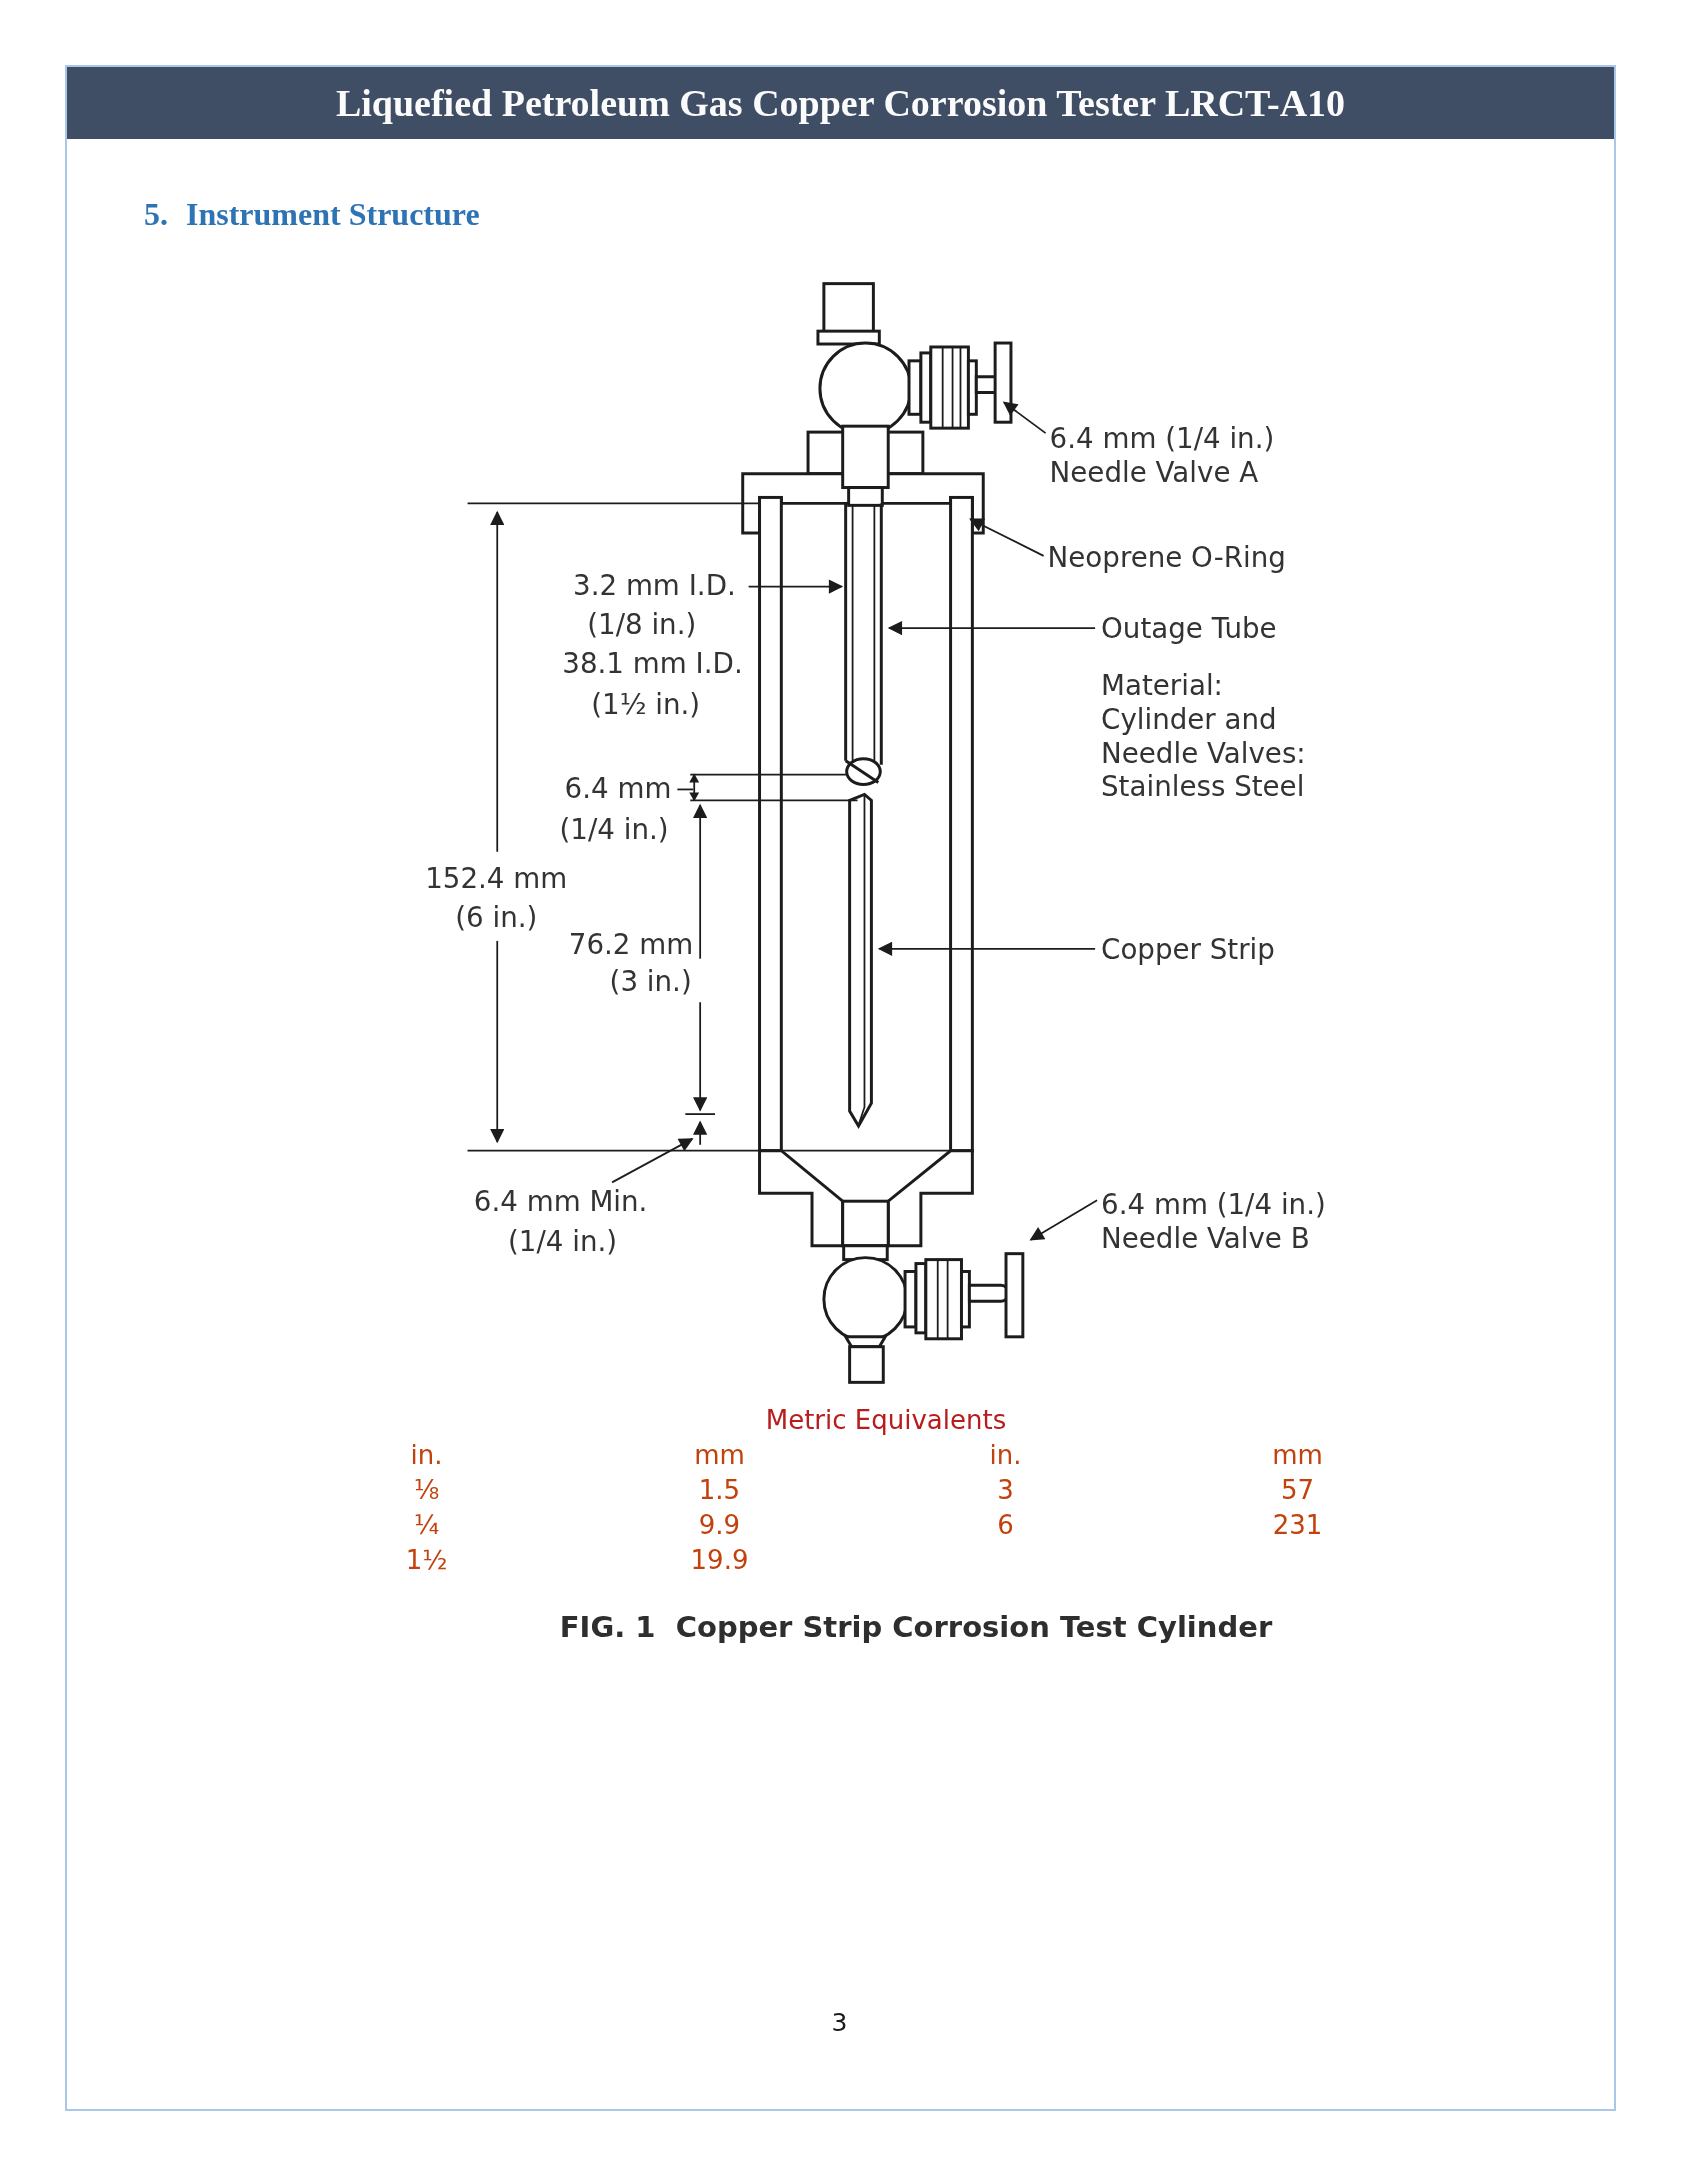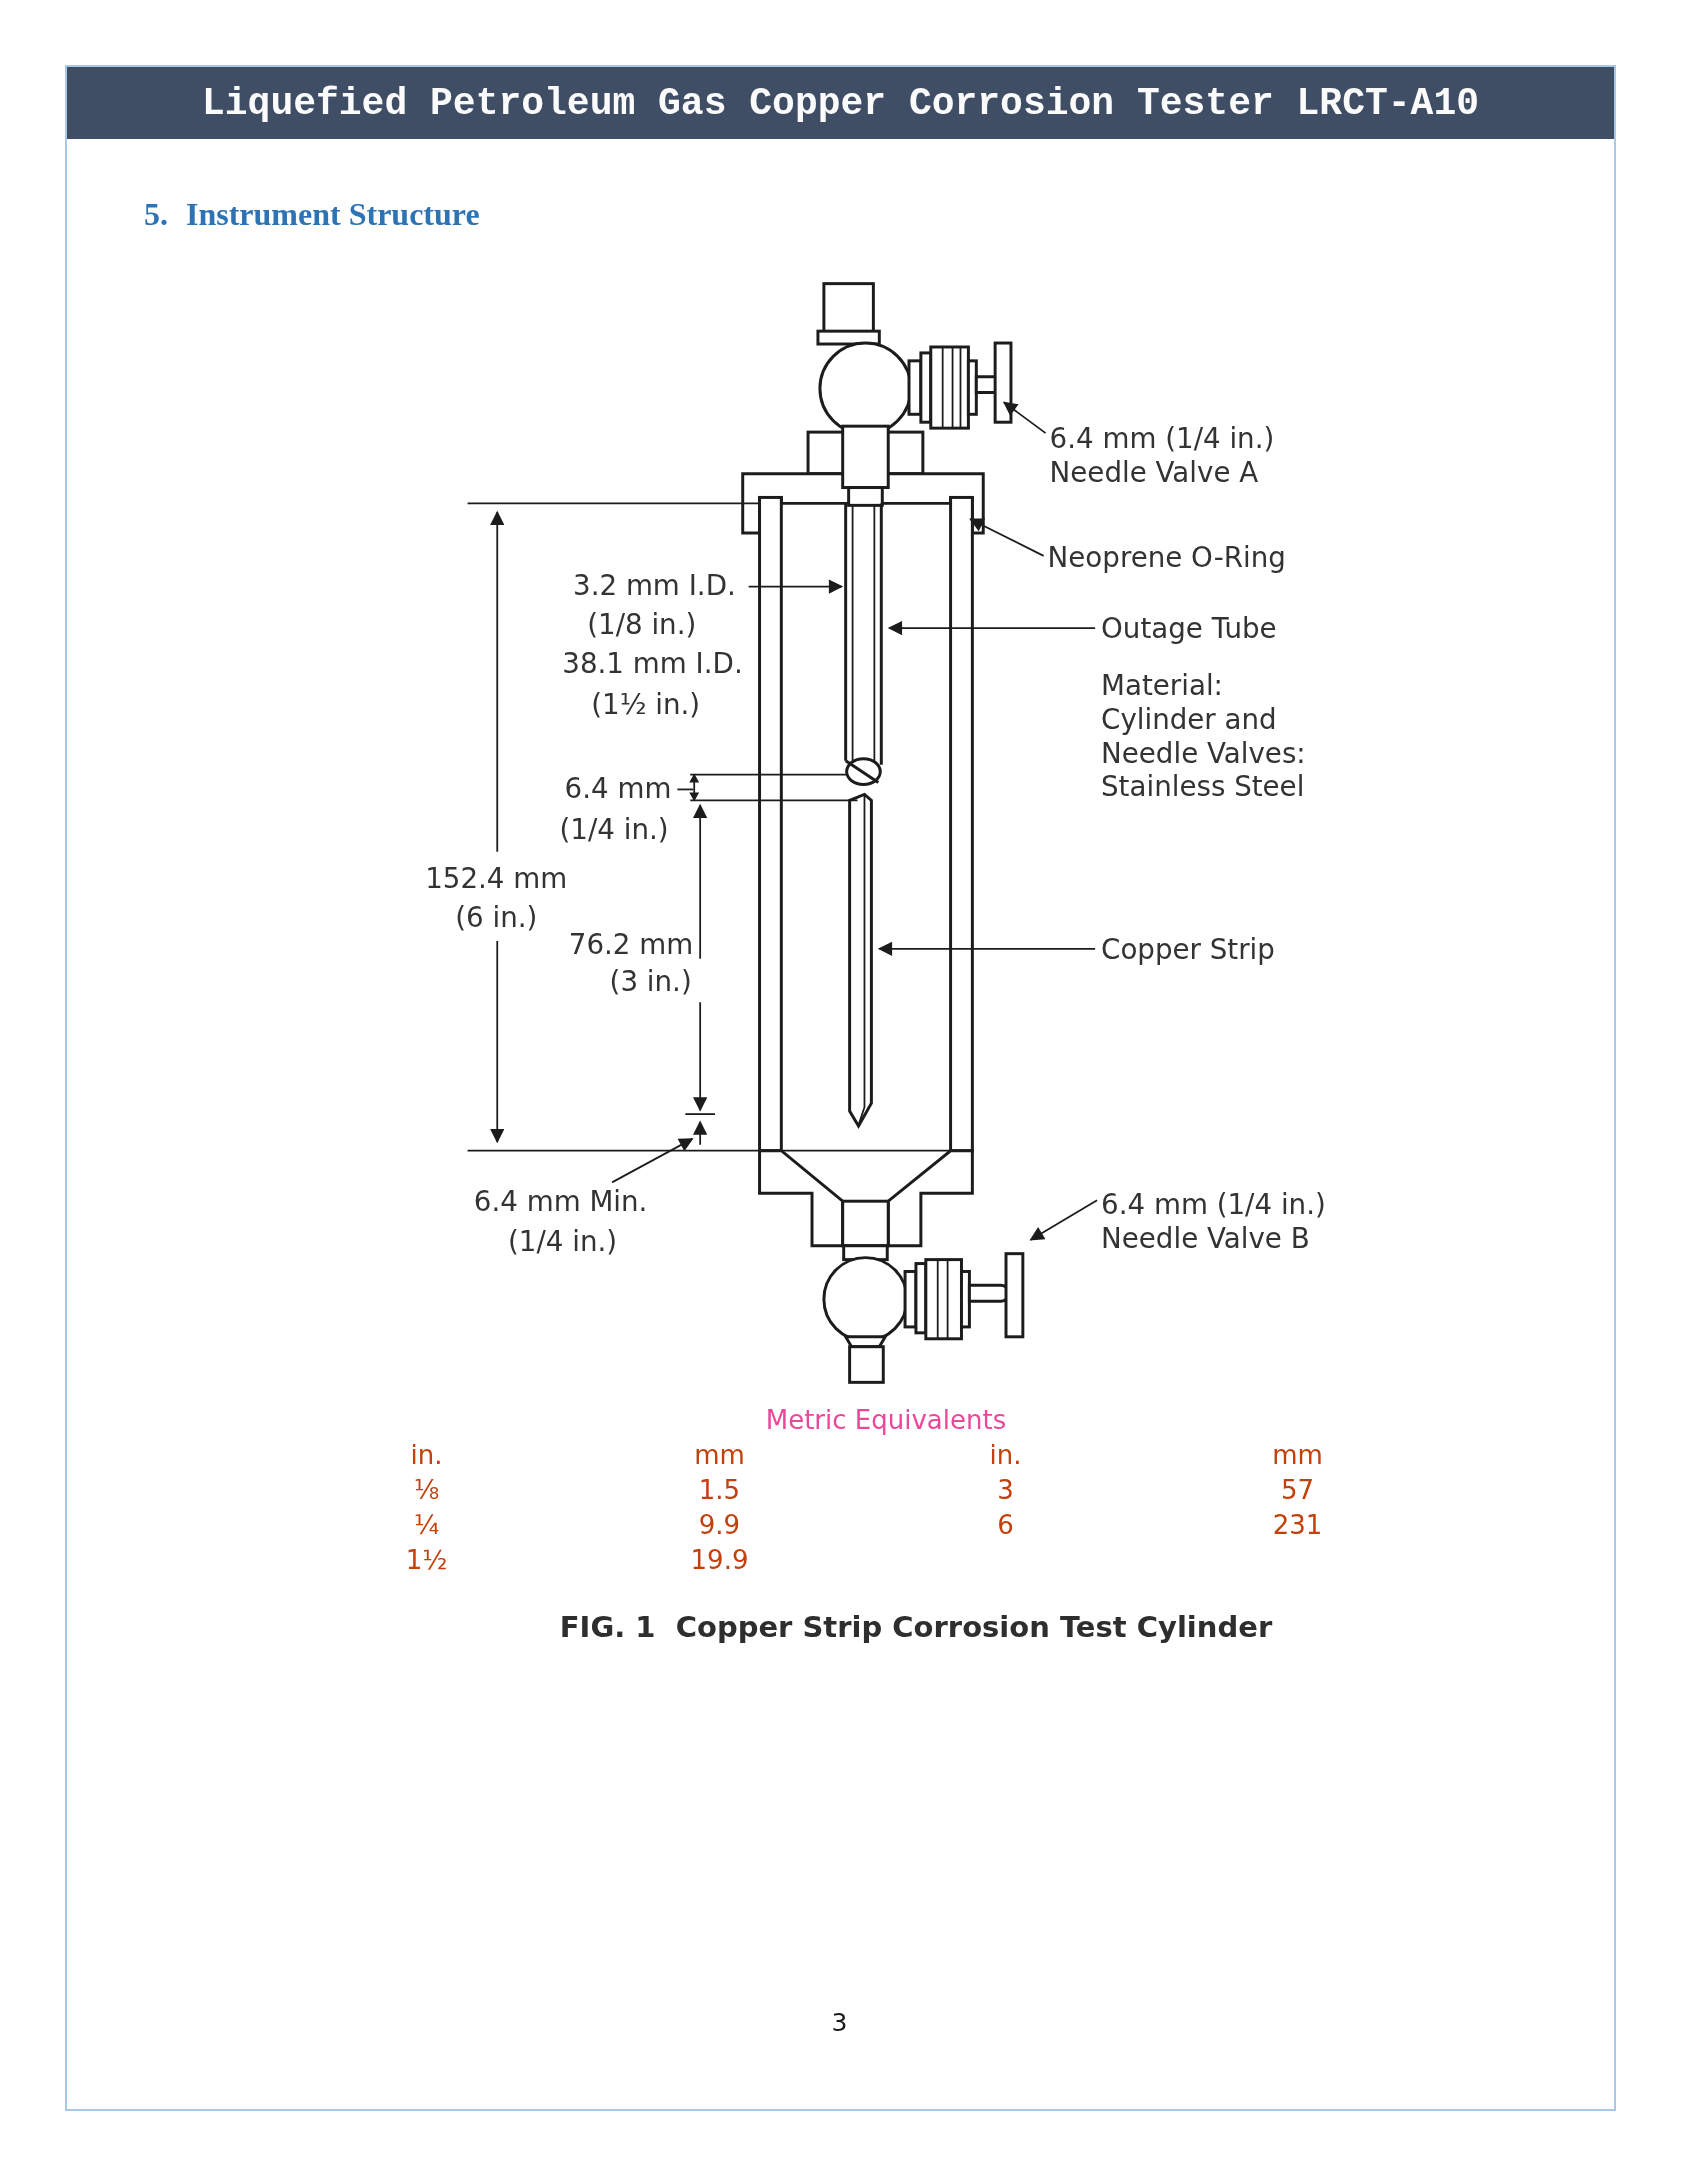--- a/index.html
+++ b/index.html
@@ -2,28 +2,28 @@
 <html><head>
 <meta charset="utf-8">
 <style>
   html,body{margin:0;padding:0;background:#fff;}
   #page{position:relative;width:1683px;height:2178px;background:#ffffff;overflow:hidden;
         font-family:"DejaVu Sans", sans-serif;color:#333;}
   .border-frame{position:absolute;left:65px;top:65px;width:1547px;height:2042px;
         border:2px solid #a9c7e7;}
   .header-bar{position:absolute;left:67px;top:67px;width:1547px;height:72px;background:#3f4e65;}
   .header-title{width:100%;text-align:center;line-height:73px;color:#fbfbfb;
-        font-family:Liberation Mono, monospace;font-weight:bold;font-size:38px;}
+        font-family:Liberation Serif, serif;font-weight:bold;font-size:38px;}
   .section-heading{position:absolute;left:144px;top:196px;
         font-family:Liberation Serif, serif;font-weight:bold;font-size:32px;color:#2e74b5;}
   .section-heading .num{margin-right:18px;}
   svg.figure{position:absolute;left:297px;top:248px;}
   .fig-label{font-family:"DejaVu Sans", sans-serif;font-size:28px;fill:#333;}
   .metric-title{position:absolute;left:688px;top:1405px;width:396px;text-align:center;
-        font-size:26px;color:#ec4899;}
+        font-size:26px;color:#b91c1c;}
   .mcol{position:absolute;width:89px;top:1438px;font-size:26px;color:#c2410c;text-align:center;}
   .mcol div{height:35px;line-height:35px;}
   .fig-caption{position:absolute;left:416px;top:1610px;width:1000px;text-align:center;
         font-size:29px;font-weight:bold;color:#2e2e2e;white-space:pre;}
   .page-number{position:absolute;left:790px;top:2008px;width:99px;text-align:center;
         font-size:25px;color:#1a1a1a;}
   .ln{stroke:#1c1c1c;stroke-width:3;fill:#fff;}
   .thin{stroke:#1c1c1c;stroke-width:1.8;fill:none;}
 </style>
 </head>

